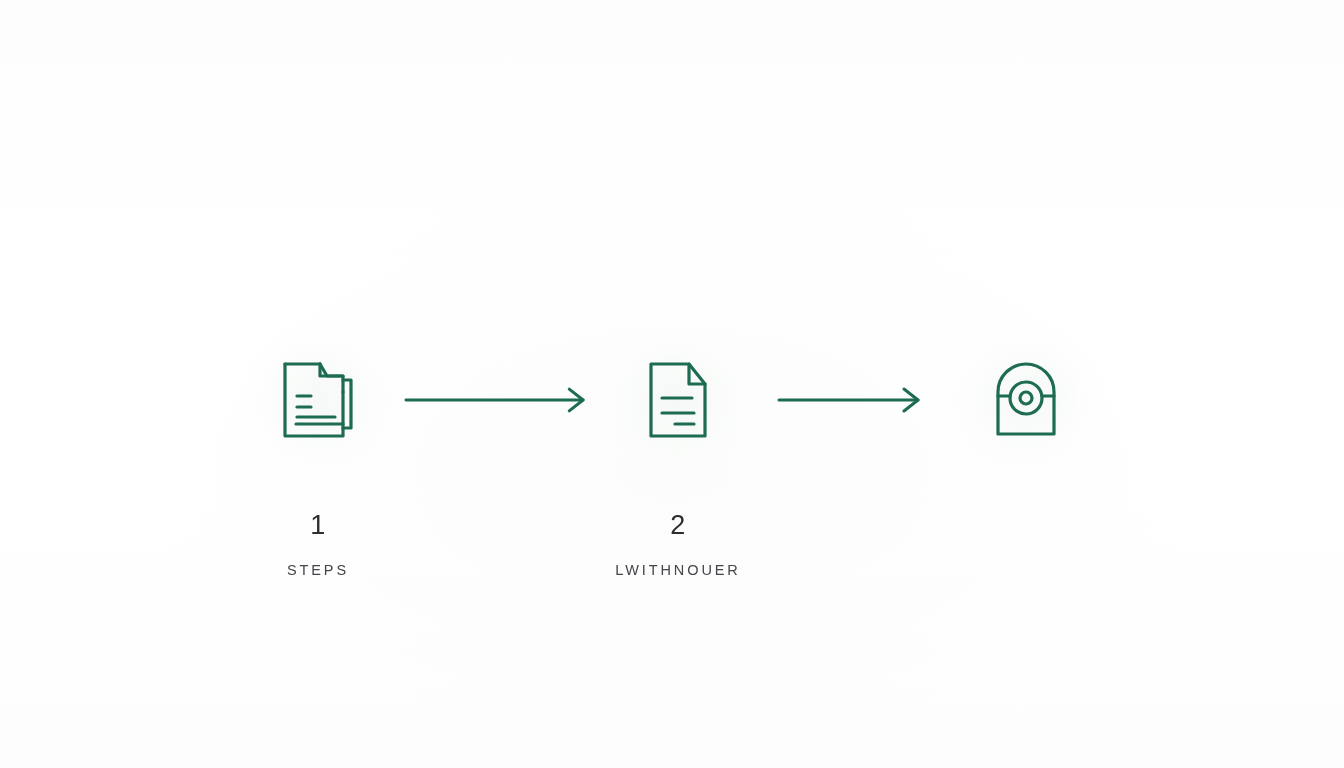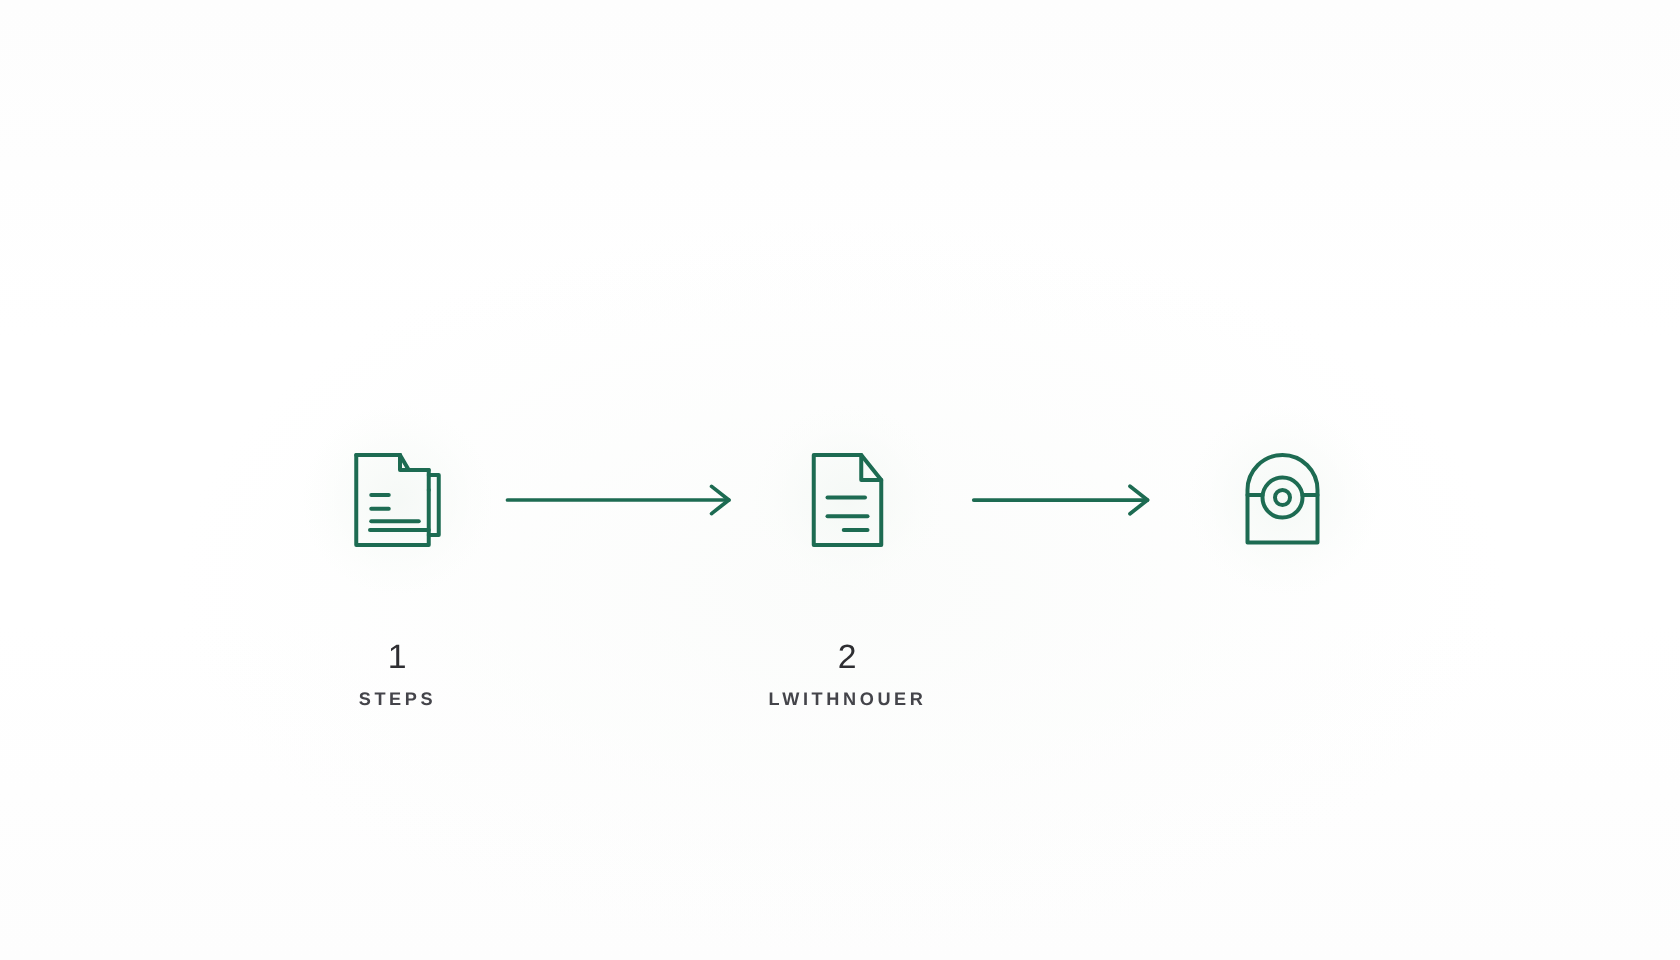--- a/index.html
+++ b/index.html
@@ -88,24 +88,24 @@
     font-size: 27px;
     font-weight: 400;
     color: #2e2e32;
     line-height: 1;
     margin-top: 44px;
     letter-spacing: 0.5px;
   }
 
   .step-label {
     font-size: 14.5px;
-    font-weight: 700;
+    font-weight: 400;
     color: #44444a;
     letter-spacing: 2.9px;
-    margin-top: 13px;
+    margin-top: 23px;
     white-space: nowrap;
     text-transform: uppercase;
   }
 </style>
 </head>
 <body>
 
 <div class="canvas"></div>
 
 <div class="flow">

